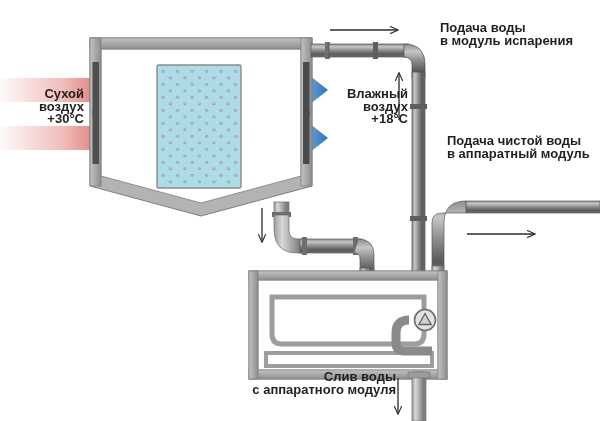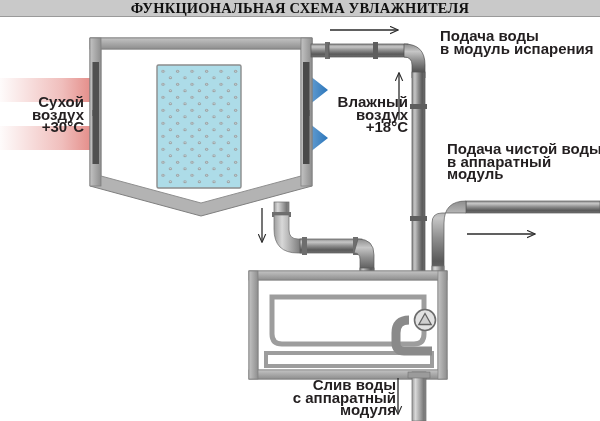--- a/index.html
+++ b/index.html
@@ -36,38 +36,34 @@
   }
   #canvas {
     position: absolute;
     left: 0; top: 16px;
     width: 600px; height: 405px;
   }
   .lbl {
     position: absolute;
     font-family: "Liberation Sans", sans-serif;
     font-weight: bold;
-    font-size: 15px;
+    font-size: 13px;
     line-height: 12.5px;
     color: #231f20;
     white-space: pre-line;
-    margin-top: 8px;
   }
   .lbl.center { text-align: right; }
   .lbl.right  { text-align: right; }
   .lbl.left   { text-align: left; }
 </style>
 </head>
 <body>
 
 <div id="page">
 
-  <div id="title-bar">
-    <span id="title-text">ФУНКЦИОНАЛЬНАЯ СХЕМА УВЛАЖНИТЕЛЯ</span>
-  </div>
 
   <div id="canvas">
 
     <svg width="600" height="405" viewBox="0 0 600 405" xmlns="http://www.w3.org/2000/svg">
       <defs>
 
         <linearGradient id="pipeH" x1="0" y1="0" x2="0" y2="1">
           <stop offset="0%" stop-color="#8e8e8e"></stop>
           <stop offset="22%" stop-color="#c6c6c6"></stop>
           <stop offset="48%" stop-color="#8f8f8f"></stop>
@@ -236,16 +232,16 @@
 +18°C</div>
 
     <div class="lbl left" style="left:440px; top:6px; width:160px;">Подача воды
 в модуль испарения</div>
 
     <div class="lbl left" style="left:447px; top:119px; width:155px;">Подача чистой воды
 в аппаратный модуль</div>
 
 
     <div class="lbl right" style="left:238px; top:355px; width:158px;">Слив воды
-с аппаратный модуля</div>
+с аппаратного модуля</div>
 
   </div>
 </div>
 
 </body></html>

